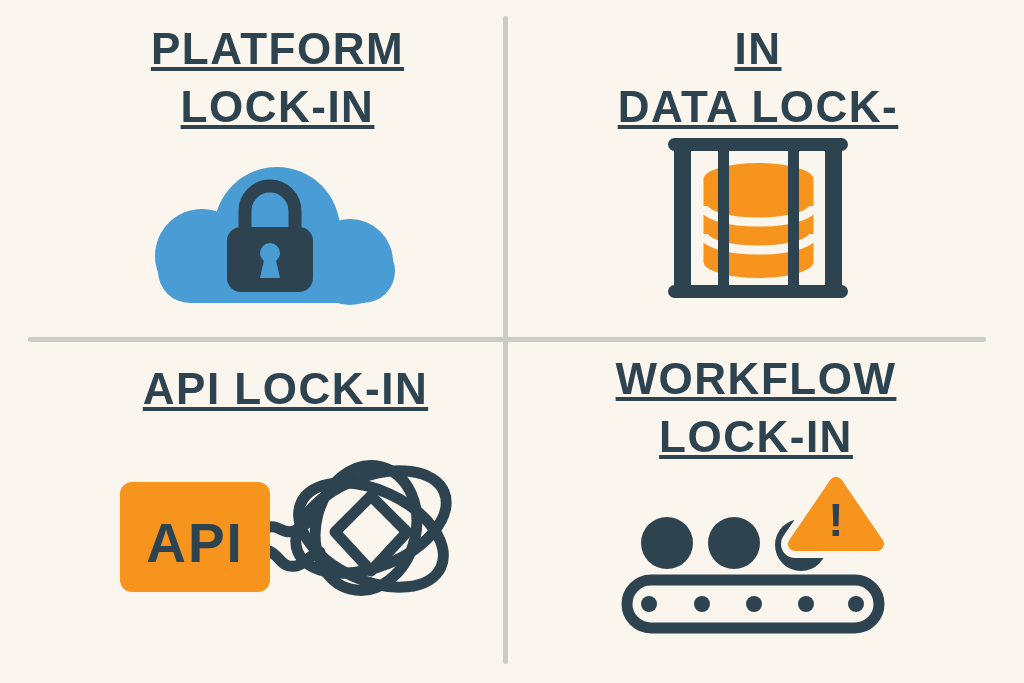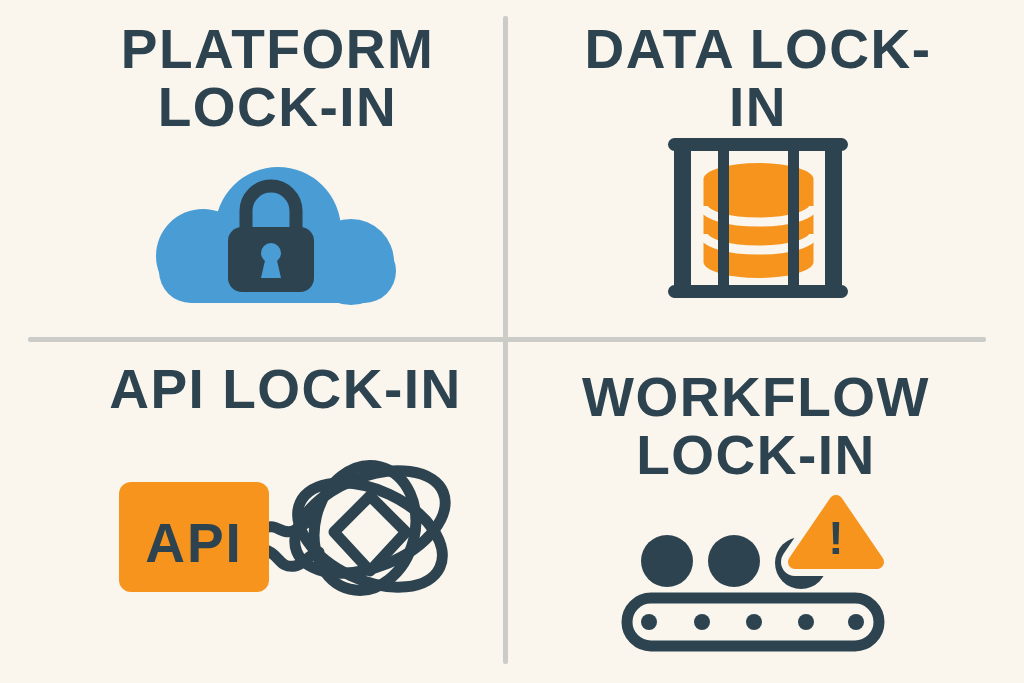--- a/index.html
+++ b/index.html
@@ -15,33 +15,34 @@
   .divider.h{left:28px;top:337px;width:958px;height:5px}
 
   .quad{
     position:absolute;
     display:flex;flex-direction:column;align-items:center;
     box-sizing:border-box;
   }
   .q0{left:0;top:0;width:503px;height:337px;padding-top:20px}
   .q1{left:508px;top:0;width:516px;height:337px;padding-top:20px}
   .q2{left:0;top:342px;width:503px;height:341px;padding-top:18px}
-  .q3{left:508px;top:342px;width:516px;height:341px;padding-top:26px}
+  .q3{left:508px;top:342px;width:516px;height:341px;padding-top:8px}
   .q0 .inner{transform:translateX(26px)}
   .q1 .inner{transform:translateX(-8px)}
   .q2 .inner{transform:translateX(34px)}
   .q3 .inner{transform:translateX(-10px)}
   .inner{display:flex;flex-direction:column;align-items:center}
 
   h2.title{
     margin:0;
-    font-size:55px;line-height:58px;font-weight:bold;
+    font-size:44px;line-height:58px;font-weight:bold;
     letter-spacing:1.5px;
     color:#2D4350;
     text-align:center;
+    text-decoration:underline;
   }
   .icon-cloud{margin-top:27px}
   .icon-cage{margin-top:-2px}
   .icon-api{margin-top:32px}
   .icon-belt{margin-top:6px}
 </style>
 </head>
 <body>
 
 <div class="divider v"></div>
@@ -68,22 +69,22 @@
           <path d="M113 93 L123 93 L128 115 L108 115 Z"></path>
         </g>
       </g>
     </svg>
   </div>
 </section>
 
 <section class="quad q1">
   <div class="inner">
     <h2 class="title">
+      <div>IN</div>
       <div>DATA LOCK-</div>
-      <div>IN</div>
     </h2>
     <svg class="icon-cage" width="184" height="168" viewBox="0 0 184 168">
       <g fill="#2D4350">
         <rect x="8" y="10" width="17" height="148"></rect>
         <rect x="159" y="10" width="17" height="148"></rect>
       </g>
       <g>
         <path d="M37.5 45 A55 16 0 0 1 147.5 45 L147.5 128 A55 16 0 0 1 37.5 128 Z" fill="#F6941E"></path>
         <path d="M37.5 72 A55 16 0 0 0 147.5 72" fill="none" stroke="#FAF6EE" stroke-width="9"></path>
         <path d="M37.5 100 A55 16 0 0 0 147.5 100" fill="none" stroke="#FAF6EE" stroke-width="9"></path>

